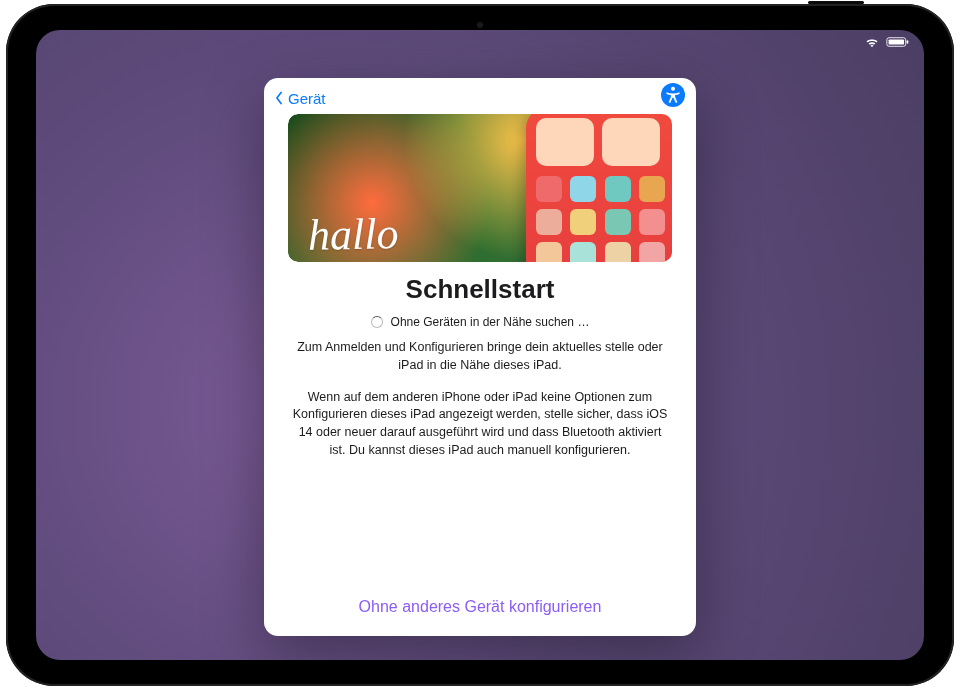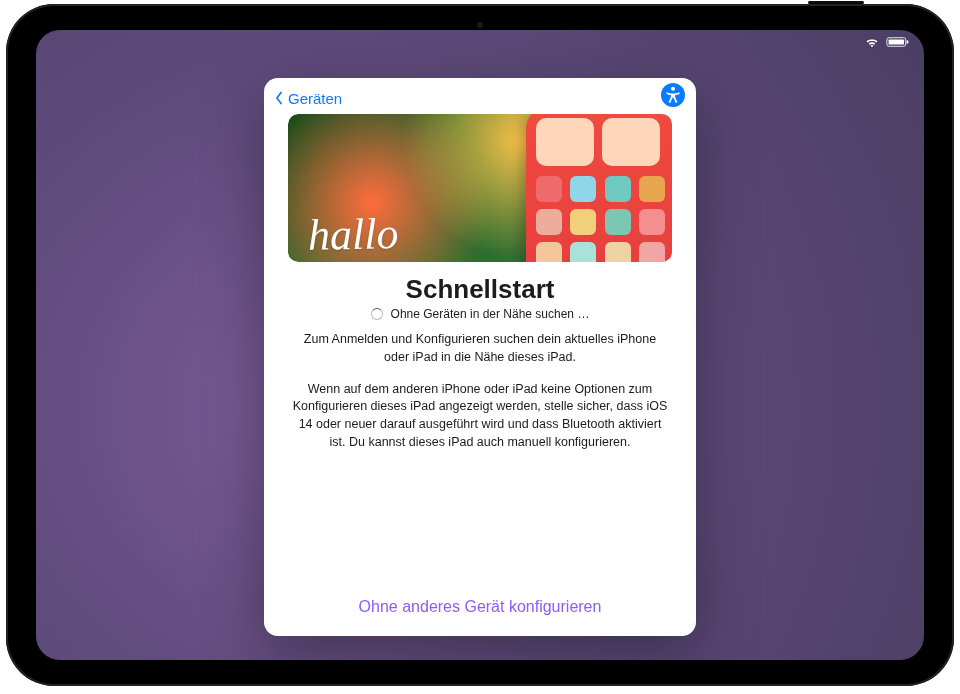--- a/index.html
+++ b/index.html
@@ -122,21 +122,21 @@
 
   
   .body {
     flex: 1;
     padding: 0 28px;
     text-align: center;
     color: #1c1c1e;
   }
   .title {
     font-size: 26px; font-weight: 700;
-    margin-bottom: 2px;
+    margin-bottom: 10px;
   }
   .searching {
     display:flex; align-items:center; justify-content:center; gap:8px;
     font-size:12px; color:#1c1c1e;
     margin-bottom: 10px;
   }
   .spinner {
     width:12px; height:12px;
     border: 1.5px solid #bbb;
     border-top-color: #555;
@@ -187,21 +187,21 @@
     </div>
 
     <div class="card">
       <div class="card-top">
         <div class="back">
           <span class="chev">
             <svg width="14" height="14" viewBox="0 0 12 20">
                 <path fill="none" stroke="#0a7aff" stroke-width="2.4" stroke-linecap="round" stroke-linejoin="round" d="M9 2 3 10l6 8"></path>
               </svg>
           </span>
-          <span>Geräten</span>
+          <span>Gerät</span>
         </div>
         <div class="access-btn">
           <span>
             <svg width="26" height="26" viewBox="0 0 26 26">
               <circle cx="13" cy="13" r="12" fill="#0a7aff"></circle>
               <circle cx="13" cy="6.8" r="2" fill="#fff"></circle>
               <path fill="#fff" d="M6.5 10.2c2 .8 4.2 1.2 6.5 1.2s4.5-.4 6.5-1.2v1.7c-1.7.6-3.1.9-4.4 1v2.2l2.3 5.1-1.6.7-2.3-5.1h-1l-2.3 5.1-1.6-.7 2.3-5.1v-2.2c-1.3-.1-2.7-.4-4.4-1v-1.7z"></path>
             </svg>
           </span>
         </div>
@@ -232,21 +232,21 @@
           </div>
         </div>
       </div>
 
       <div class="body">
         <div class="title">Schnellstart</div>
         <div class="searching">
           <span class="spinner"></span>
           <span>Ohne Geräten in der Nähe suchen …</span>
         </div>
-        <p class="para">Zum Anmelden und Konfigurieren suchen dein aktuelles iPhone oder iPad in die Nähe dieses iPad.</p>
+        <p class="para">Zum Anmelden und Konfigurieren bringe dein aktuelles stelle oder iPad in die Nähe dieses iPad.</p>
         <p class="para">Wenn auf dem anderen iPhone oder iPad keine Optionen zum Konfigurieren dieses iPad angezeigt werden, stelle sicher, dass iOS 14 oder neuer darauf ausgeführt wird und dass Bluetooth aktiviert ist. Du kannst dieses iPad auch manuell konfigurieren.</p>
       </div>
 
       <div class="bottom">
         <div class="link-btn">Ohne anderes Gerät konfigurieren</div>
       </div>
     </div>
 
   </div>
 </div>

